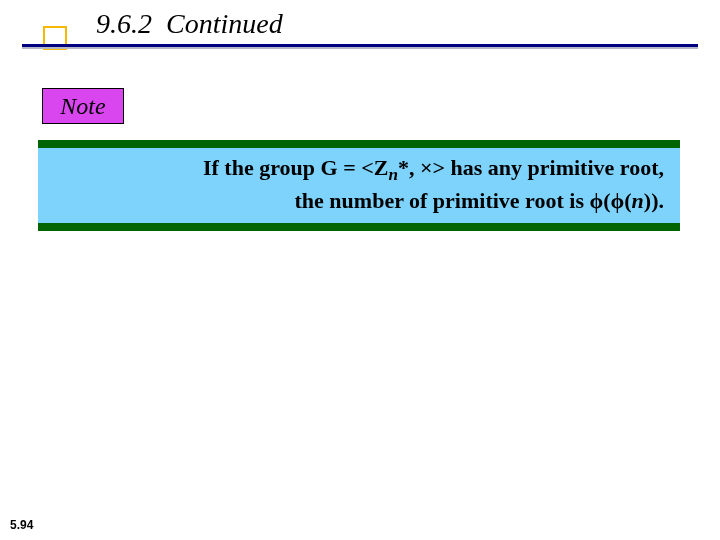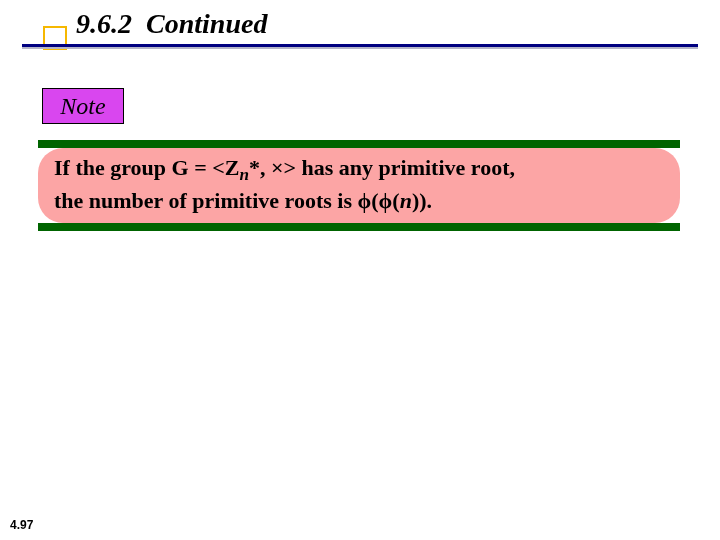--- a/index.html
+++ b/index.html
@@ -1,29 +1,29 @@
 <!DOCTYPE html>
 <html><head>
 <meta charset="utf-8">
 <style>
   * { box-sizing: border-box; margin: 0; padding: 0; }
   html, body { width: 720px; height: 540px; background: #fff; font-family: "Times New Roman", Times, serif; color: #000; position: relative; overflow: hidden; }
 
   .header { position: absolute; left: 0; top: 0; width: 100%; }
-  .header-title { position: absolute; left: 76px; top: 8px; font-weight: bold; font-style: italic; font-size: 28px; }
+  .header-title { position: absolute; left: 96px; top: 8px; font-weight: normal; font-style: italic; font-size: 28px; }
   .header-rule-dark { position: absolute; left: 22px; top: 44px; width: 676px; height: 3px; background: #000080; }
   .header-rule-light { position: absolute; left: 22px; top: 47px; width: 676px; height: 2px; background: #b5b5c8; }
 
   .bullet-square { position: absolute; left: 43px; top: 26px; width: 24px; height: 24px; background: #fff; border: 2px solid #f6b800; }
 
   .note-box { position: absolute; left: 42px; top: 88px; width: 82px; height: 36px; background: #d946ef; border: 1px solid #000; display: flex; align-items: center; justify-content: center; font-style: italic; font-size: 24px; }
 
   .callout { position: absolute; left: 38px; top: 140px; width: 642px; }
   .callout-bar-top { height: 8px; background: #006400; }
-  .callout-body { background: #fca5a5; text-align: left; padding: 6px 16px 8px; font-size: 22px; font-weight: bold; line-height: 1.3; border-radius: 25px; }
+  .callout-body { background: #7dd3fc; text-align: right; padding: 6px 16px 8px; font-size: 22px; font-weight: bold; line-height: 1.3; }
   .callout-body .sub { font-style: italic; font-size: 0.78em; vertical-align: sub; }
   .callout-bar-bottom { height: 8px; background: #006400; }
 
   .page-number { position: absolute; left: 10px; bottom: 8px; font-family: Arial, sans-serif; font-size: 12px; color: #000; font-weight: bold; }
 </style>
 </head>
 <body>
 
 <div class="header">
   <div class="bullet-square"></div>
@@ -35,20 +35,20 @@
 </div>
 
 <div class="note-box">
   <span>Note</span>
 </div>
 
 <div class="callout">
   <div class="callout-bar-top"></div>
   <div class="callout-body">
     <span>If the group G = &lt;Z</span><span class="sub">n</span><span>*, ×&gt; has any primitive root,</span><br>
-    <span>the number of primitive roots is </span><span>ϕ</span><span>(</span><span>ϕ</span><span>(</span><span style="font-style:italic">n</span><span>)).</span>
+    <span>the number of primitive root is </span><span>ϕ</span><span>(</span><span>ϕ</span><span>(</span><span style="font-style:italic">n</span><span>)).</span>
   </div>
   <div class="callout-bar-bottom"></div>
 </div>
 
 <div class="page-number">
-  <span>4.97</span>
+  <span>5.94</span>
 </div>
 
 </body></html>

